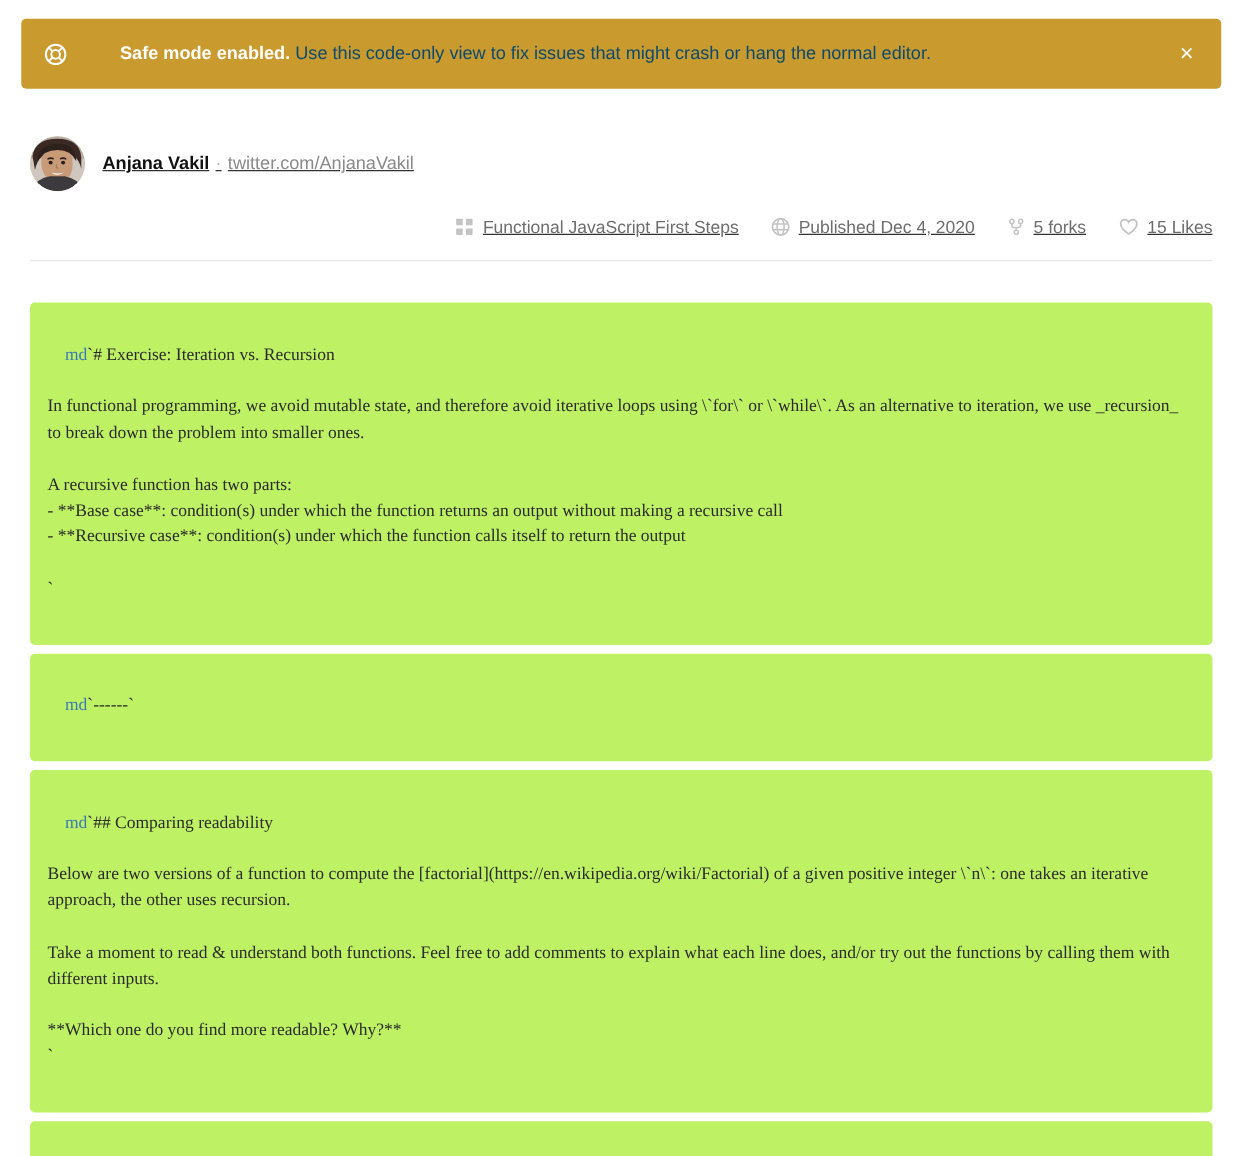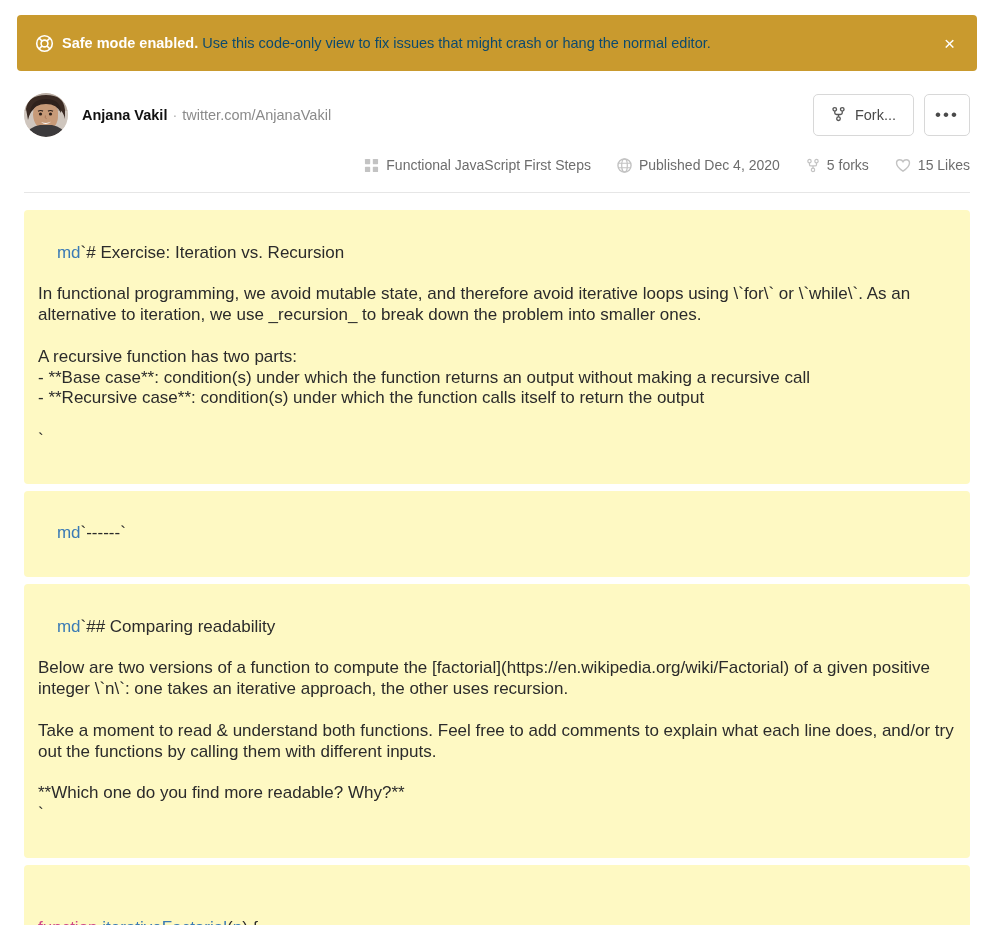--- a/index.html
+++ b/index.html
@@ -35,20 +35,21 @@
     margin-right: 8px;
     display: block;
   }
   .banner-text {
     font-size: 14.5px;
     line-height: 1.3;
     white-space: nowrap;
   }
   .banner-text b {
     font-weight: 700;
+    margin-left: 34px;
   }
   .banner-text .light {
     font-weight: 400;
     color: #0c4a6e;
   }
   .banner-close {
     position: absolute;
     right: 16px;
     top: 50%;
     transform: translateY(-50%);
@@ -57,22 +58,23 @@
     color: #ffffff;
     background: none;
     border: none;
     cursor: pointer;
     padding: 4px 6px;
     font-family: "Liberation Sans", sans-serif;
   }
 
   
   .header {
-    margin: 0 24px;
+    margin: 16px 24px;
     padding-top: 22px;
+    text-decoration: underline;
   }
   .header-top {
     display: flex;
     align-items: center;
   }
   .avatar {
     width: 44px;
     height: 44px;
     border-radius: 50%;
     flex: 0 0 44px;
@@ -160,26 +162,26 @@
     background: #e6e6e6;
     width: 100%;
   }
 
   
   .cells {
     margin: 0 24px;
     padding-top: 17px;
   }
   .cell {
-    background: #fef9c3;
+    background: #bef264;
     border-radius: 4px;
     padding: 12px 14px;
     margin-bottom: 7px;
-    font-family: Liberation Sans, sans-serif;
-    font-size: 17px;
+    font-family: Liberation Serif, serif;
+    font-size: 14px;
     line-height: 20.8px;
     color: #2b2b2b;
     white-space: pre-wrap;
     word-break: break-word;
     overflow: hidden;
   }
   .cell-last { margin-bottom: 0; }
 
   
   .tok-md   { color: #3b7bb5; }
@@ -228,34 +230,20 @@
         </g>
       </svg>
     </div>
 
     <div class="byline">
       <div class="byline-line1">
         <span class="author-name">Anjana Vakil</span><span class="byline-sep">·</span><span class="byline-handle">twitter.com/AnjanaVakil</span>
       </div>
     </div>
 
-    <div class="header-actions">
-      <button class="btn btn-fork">
-        <span>
-          <svg width="15" height="16" viewBox="0 0 16 16">
-            <circle cx="4" cy="3" r="1.9" fill="none" stroke="#555" stroke-width="1.4"></circle>
-            <circle cx="12" cy="3" r="1.9" fill="none" stroke="#555" stroke-width="1.4"></circle>
-            <circle cx="8" cy="13" r="1.9" fill="none" stroke="#555" stroke-width="1.4"></circle>
-            <path d="M4 5 L4 7 Q4 8.5 6 8.5 L10 8.5 Q12 8.5 12 7 L12 5 M8 8.5 L8 11" fill="none" stroke="#555" stroke-width="1.4"></path>
-          </svg>
-        </span>
-        <span>Fork...</span>
-      </button>
-      <button class="btn btn-more">•••</button>
-    </div>
   </div>
 
   <div class="meta-row">
     <span class="meta-item">
       <span>
         <svg width="15" height="15" viewBox="0 0 16 16">
           <rect x="1" y="1" width="5.6" height="5.6" rx="0.7" fill="#c3c3c3"></rect>
           <rect x="9.4" y="1" width="5.6" height="5.6" rx="0.7" fill="#c3c3c3"></rect>
           <rect x="1" y="9.4" width="5.6" height="5.6" rx="0.7" fill="#c3c3c3"></rect>
           <rect x="9.4" y="9.4" width="5.6" height="5.6" rx="0.7" fill="#c3c3c3"></rect>

